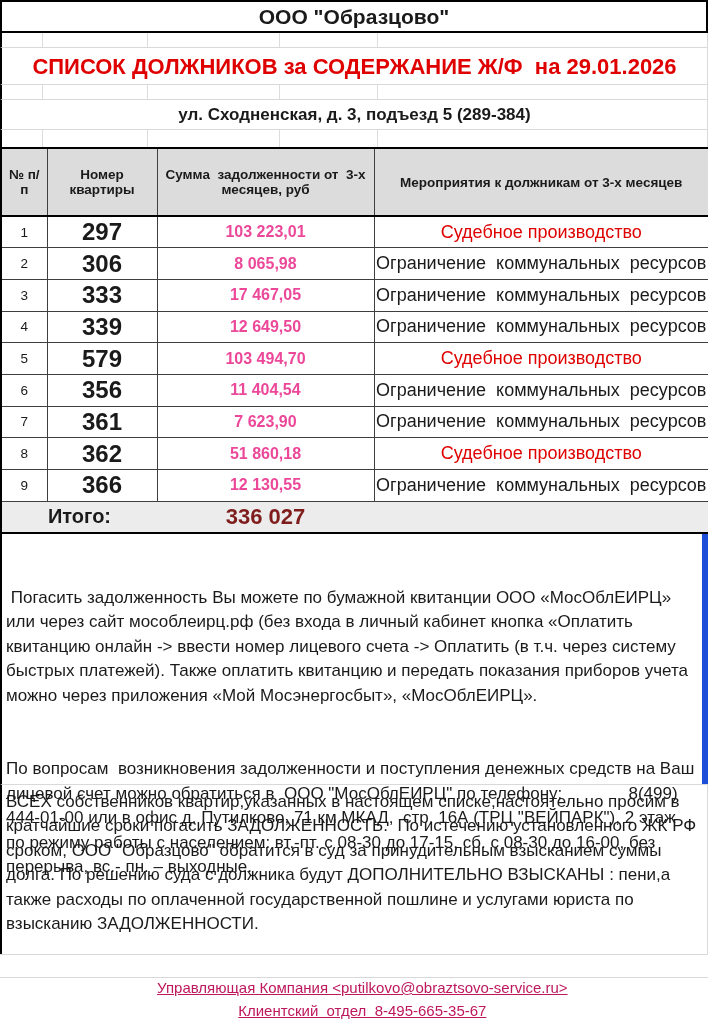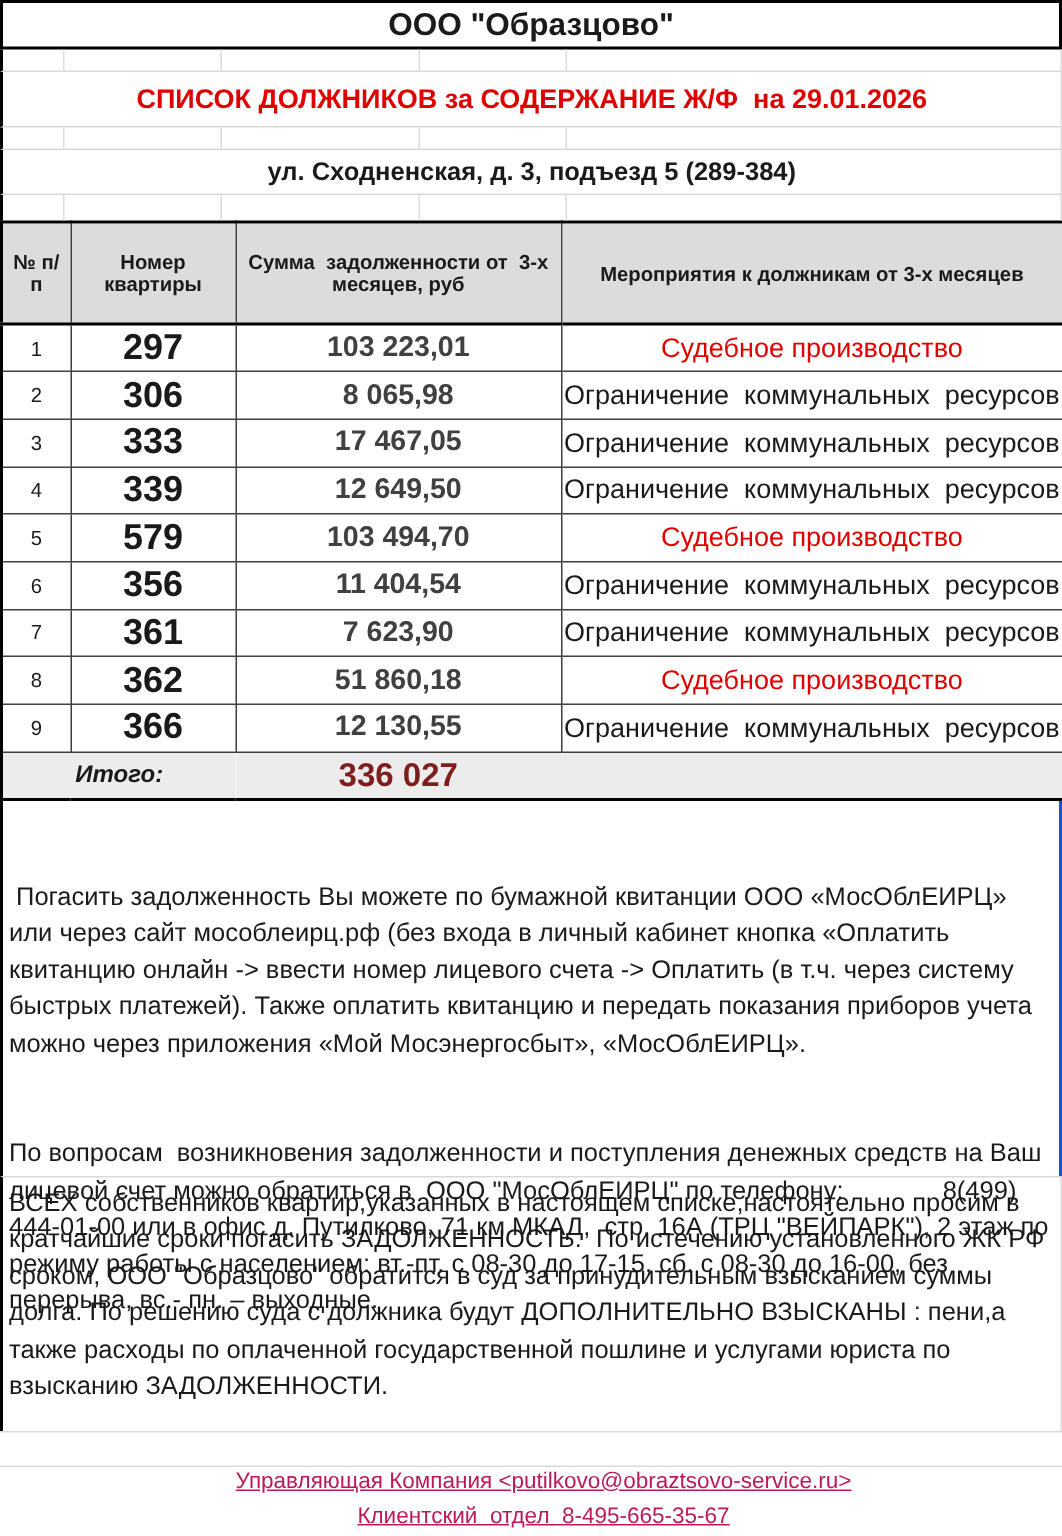--- a/index.html
+++ b/index.html
@@ -14,52 +14,52 @@
     height: 33px; line-height: 29px; text-align: center;
     border: 2px solid #000; font-size: 21px; font-weight: bold;
   }
   .spacer { position: relative; height: 15px; border-bottom: 1px solid #d9d9d9; border-left: 2px solid #000; border-right: 1px solid #d9d9d9; }
   .spacer i { position: absolute; top: 0; bottom: 0; width: 1px; background: #dcdcdc; }
   .spacer i.g1 { left: 40px; } .spacer i.g2 { left: 145px; }
   .spacer i.g3 { left: 277px; } .spacer i.g4 { left: 375px; }
 
   .subtitle-row {
     height: 37px; line-height: 37px; text-align: center;
-    font-size: 18px; font-weight: bold; white-space: pre;
+    font-size: 22px; font-weight: bold; white-space: pre;
     border-bottom: 1px solid #d9d9d9; border-left: 2px solid #000; border-right: 1px solid #d9d9d9;
   }
   .address-row {
     height: 30px; line-height: 30px; text-align: center;
     font-size: 17px; font-weight: bold;
     border-bottom: 1px solid #d9d9d9; border-left: 2px solid #000; border-right: 1px solid #d9d9d9;
   }
   .spacer.last { height: 17px; border-bottom: none; }
 
   
   table.debt { width: 708px; border-collapse: collapse; border: 2px solid #000; table-layout: fixed; }
   table.debt th, table.debt td { border: 1px solid #3f3f3f; text-align: center; vertical-align: middle; overflow: hidden; }
   table.debt thead th {
     height: 68px; background: #dcdcdc; font-size: 13.5px; font-weight: bold;
     white-space: pre-wrap; border-bottom: 2px solid #000; padding: 12px 6px;
   }
   col.c1 { width: 46px; } col.c2 { width: 110px; } col.c3 { width: 217px; } col.c4 { width: 335px; }
   table.debt tbody td { height: 31.7px; }
   td.num { font-size: 13.5px; }
   td.apt { font-size: 24px; font-weight: bold; }
-  td.amt { font-size: 19px; font-weight: bold; color: #404040; }
+  td.amt { font-size: 16px; font-weight: bold; color: #ec4899; }
   td.act { font-size: 18px; white-space: pre; }
   td.act.court { color: #df0000; }
   tr.total td { height: 32px; background: #ececec; border-left: none; border-right: none; border-top: 1.5px solid #1a1a1a; }
-  td.total-label { font-size: 16px; font-weight: bold; font-style: italic; }
+  td.total-label { font-size: 20px; font-weight: bold; }
   td.total-value { font-size: 22px; font-weight: bold; color: #7f1d1d; }
 
   
   .info-block {
     height: 250px; padding: 3px 6px 0 4px; font-size: 17px; line-height: 24.5px;
-    white-space: pre-wrap; border-left: 2px solid #000; border-right: 2px solid #1d4ed8;
+    white-space: pre-wrap; border-left: 2px solid #000; border-right: 6px solid #1d4ed8;
   }
   .notice-block {
     height: 170px; padding: 5px 6px 0 4px; font-size: 17px; line-height: 24.5px;
     white-space: pre-wrap; border-top: 1px solid #d9d9d9;
     border-left: 2px solid #000; border-right: 1px solid #d9d9d9;
   }
   .notice-block .b { font-weight: normal; }
 
   
   .footer-row { height: 23px; line-height: 22px; text-align: center; font-size: 15px; border-top: 1px solid #d9d9d9; white-space: pre; }

